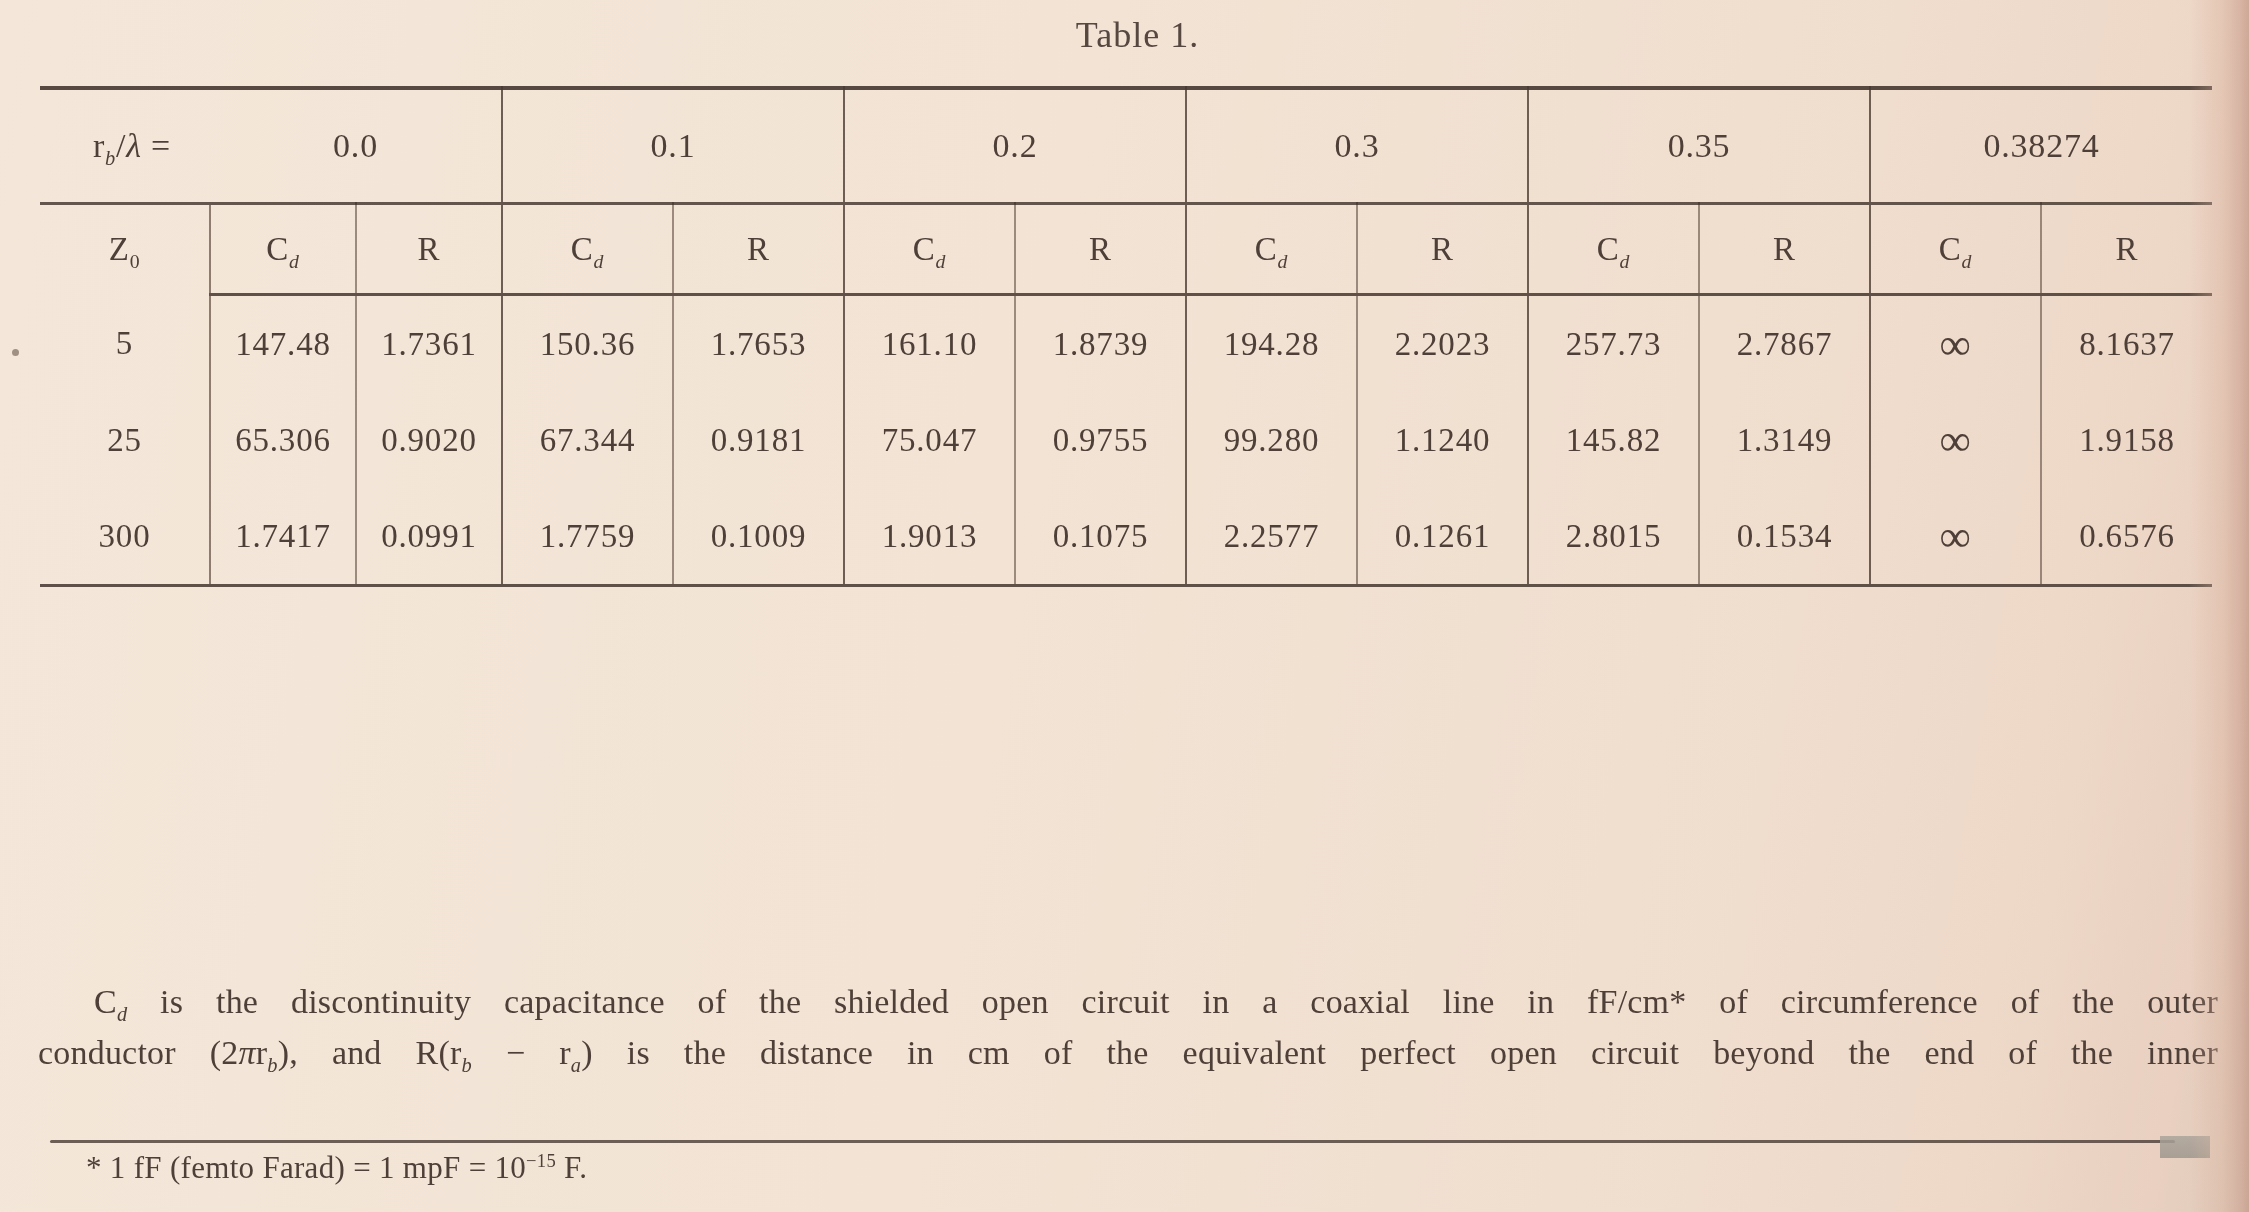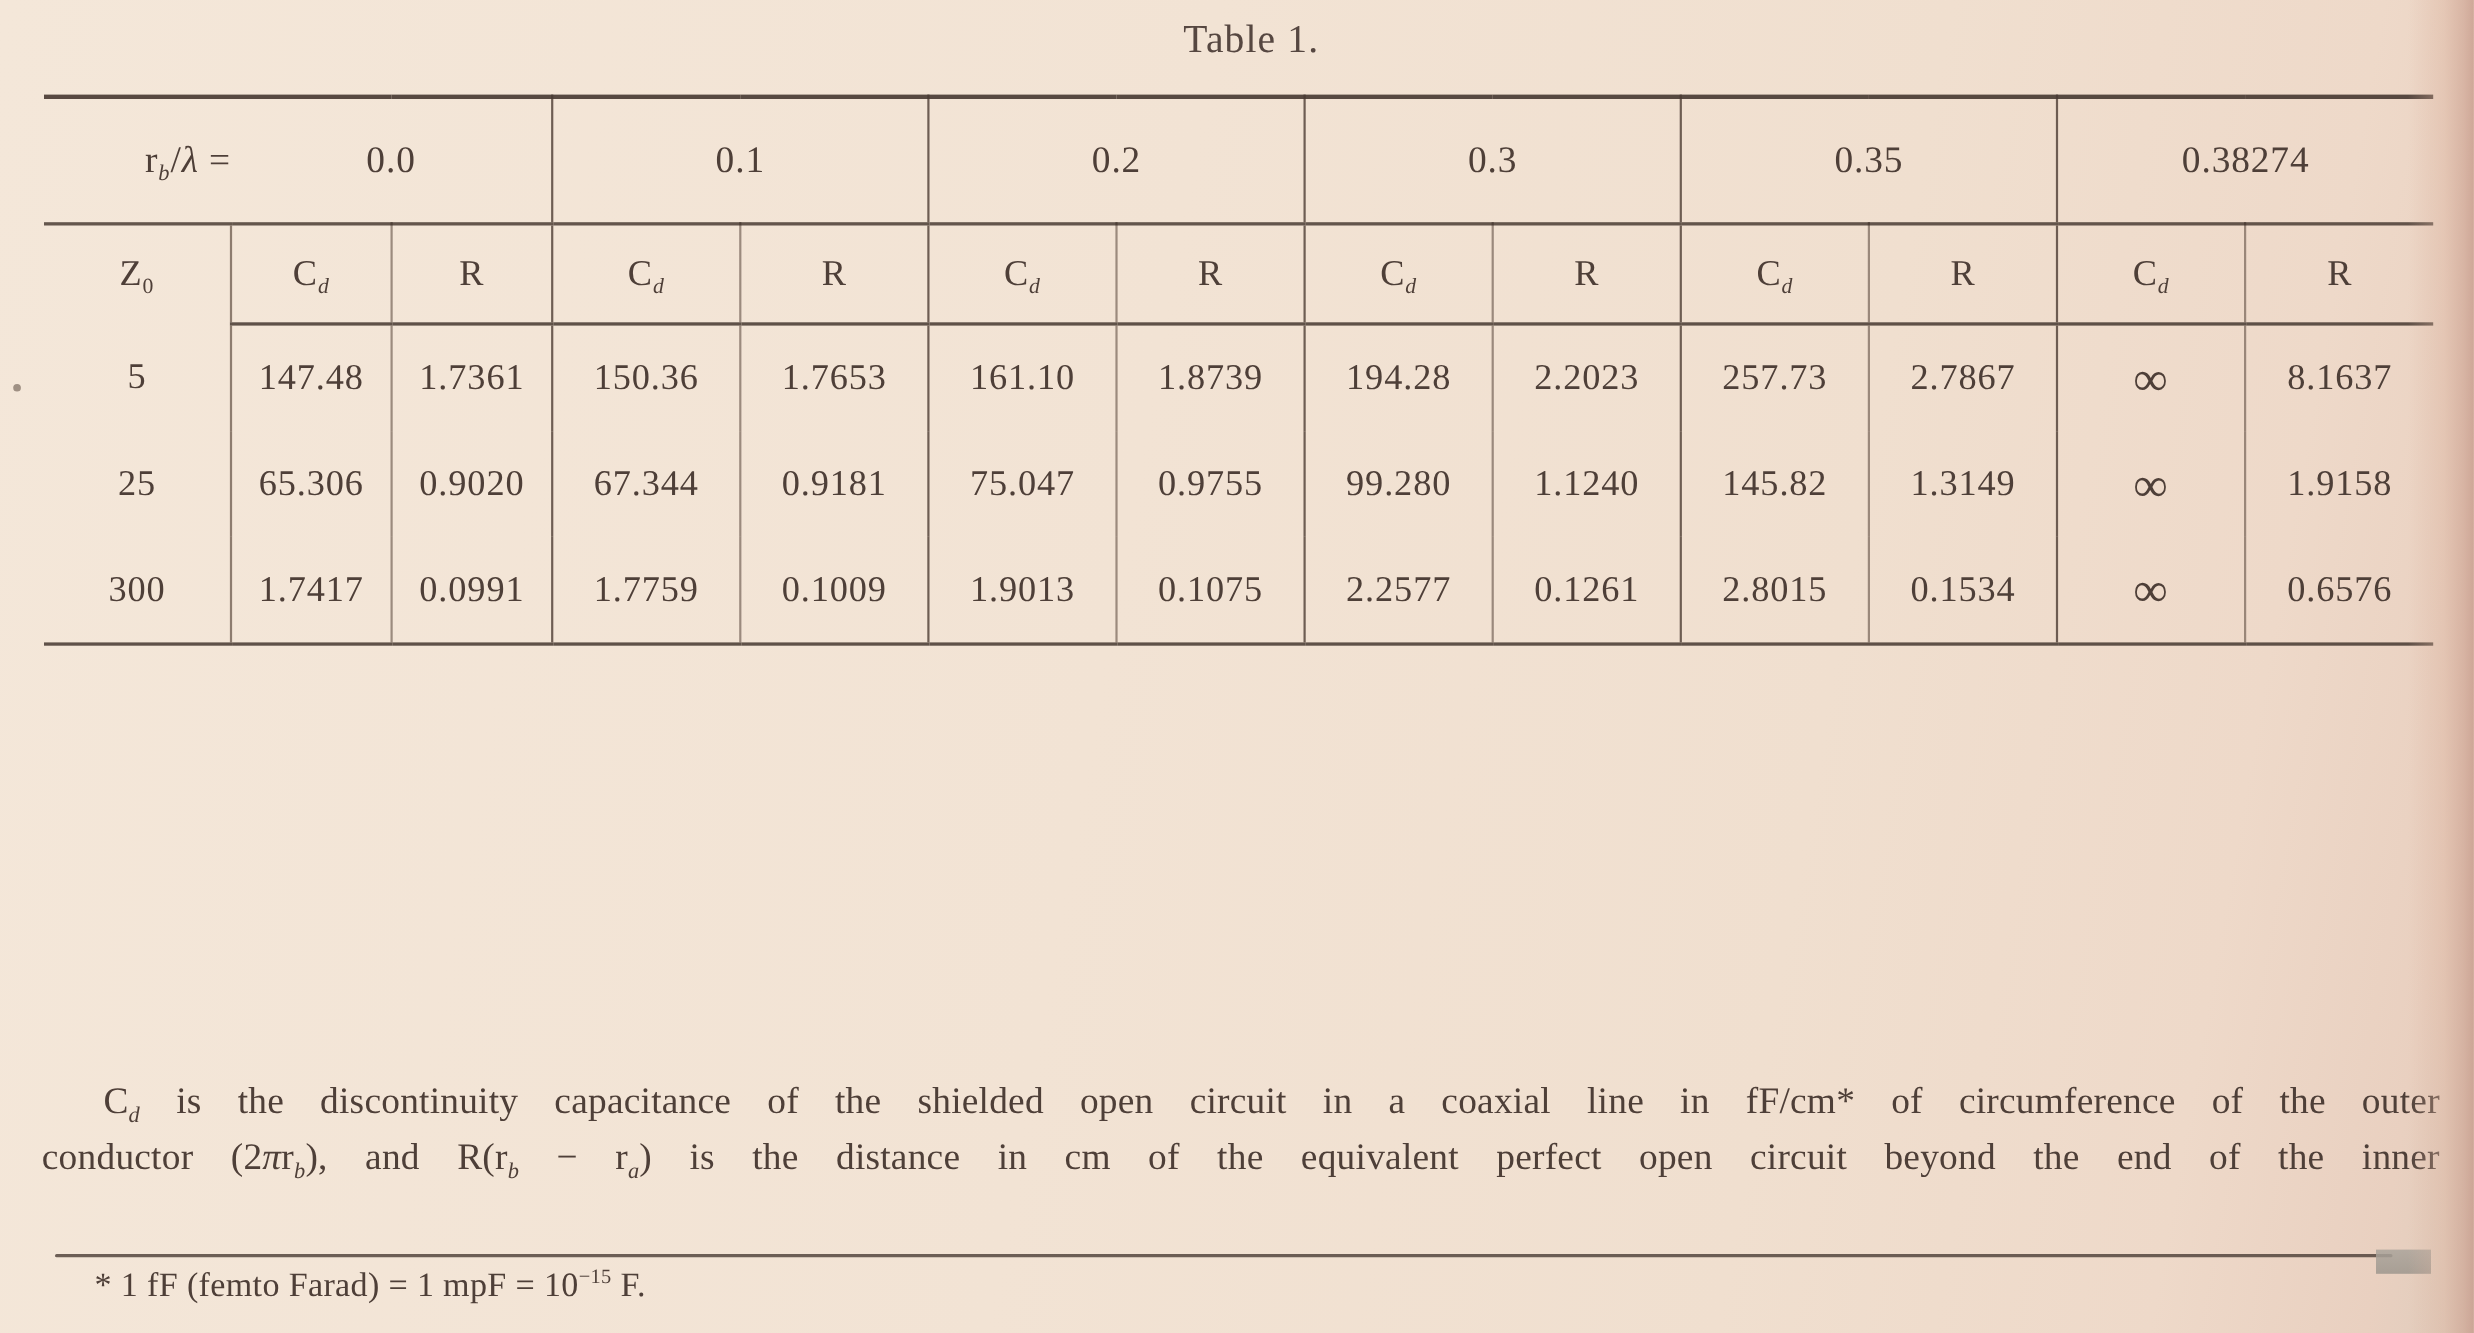--- a/index.html
+++ b/index.html
@@ -28,21 +28,21 @@
   }
   .tablewrap{position:absolute;left:40px;top:86px;width:2172px;}
   table{
     border-collapse:collapse;table-layout:fixed;width:2172px;
     border-top:4px solid rgba(74,60,52,.92);
     color:#4e3f38;
   }
   th,td{font-weight:normal;text-align:center;vertical-align:middle;
     font-size:33px;letter-spacing:.8px;padding:0;overflow:hidden;white-space:nowrap;}
   tr.h1 th{height:112px;font-size:34px;border-bottom:3px solid rgba(74,60,52,.85);}
-  tr.h1 th.corner{text-align:right;padding-left:14px;font-family:Liberation Serif, serif;}
+  tr.h1 th.corner{text-align:center;padding-left:14px;font-family:Liberation Serif, serif;}
   tr.h2 th{height:88px;border-bottom:3px solid rgba(74,60,52,.88);}
   tr.h2 th.corner2{border-bottom:none;}
   tbody td{height:96px;}
   tbody tr:last-child td{border-bottom:3px solid rgba(74,60,52,.88);}
   .gs{border-left:2px solid rgba(86,69,60,.85);}  
   .ss{border-left:2px solid rgba(97,78,67,.6);}   
   .zs{border-left:2px solid rgba(97,78,67,.7);}   
   td.inf{font-size:44px;}
   sub{font-size:.6em;line-height:0;}
   sup{font-size:.6em;line-height:0;}

